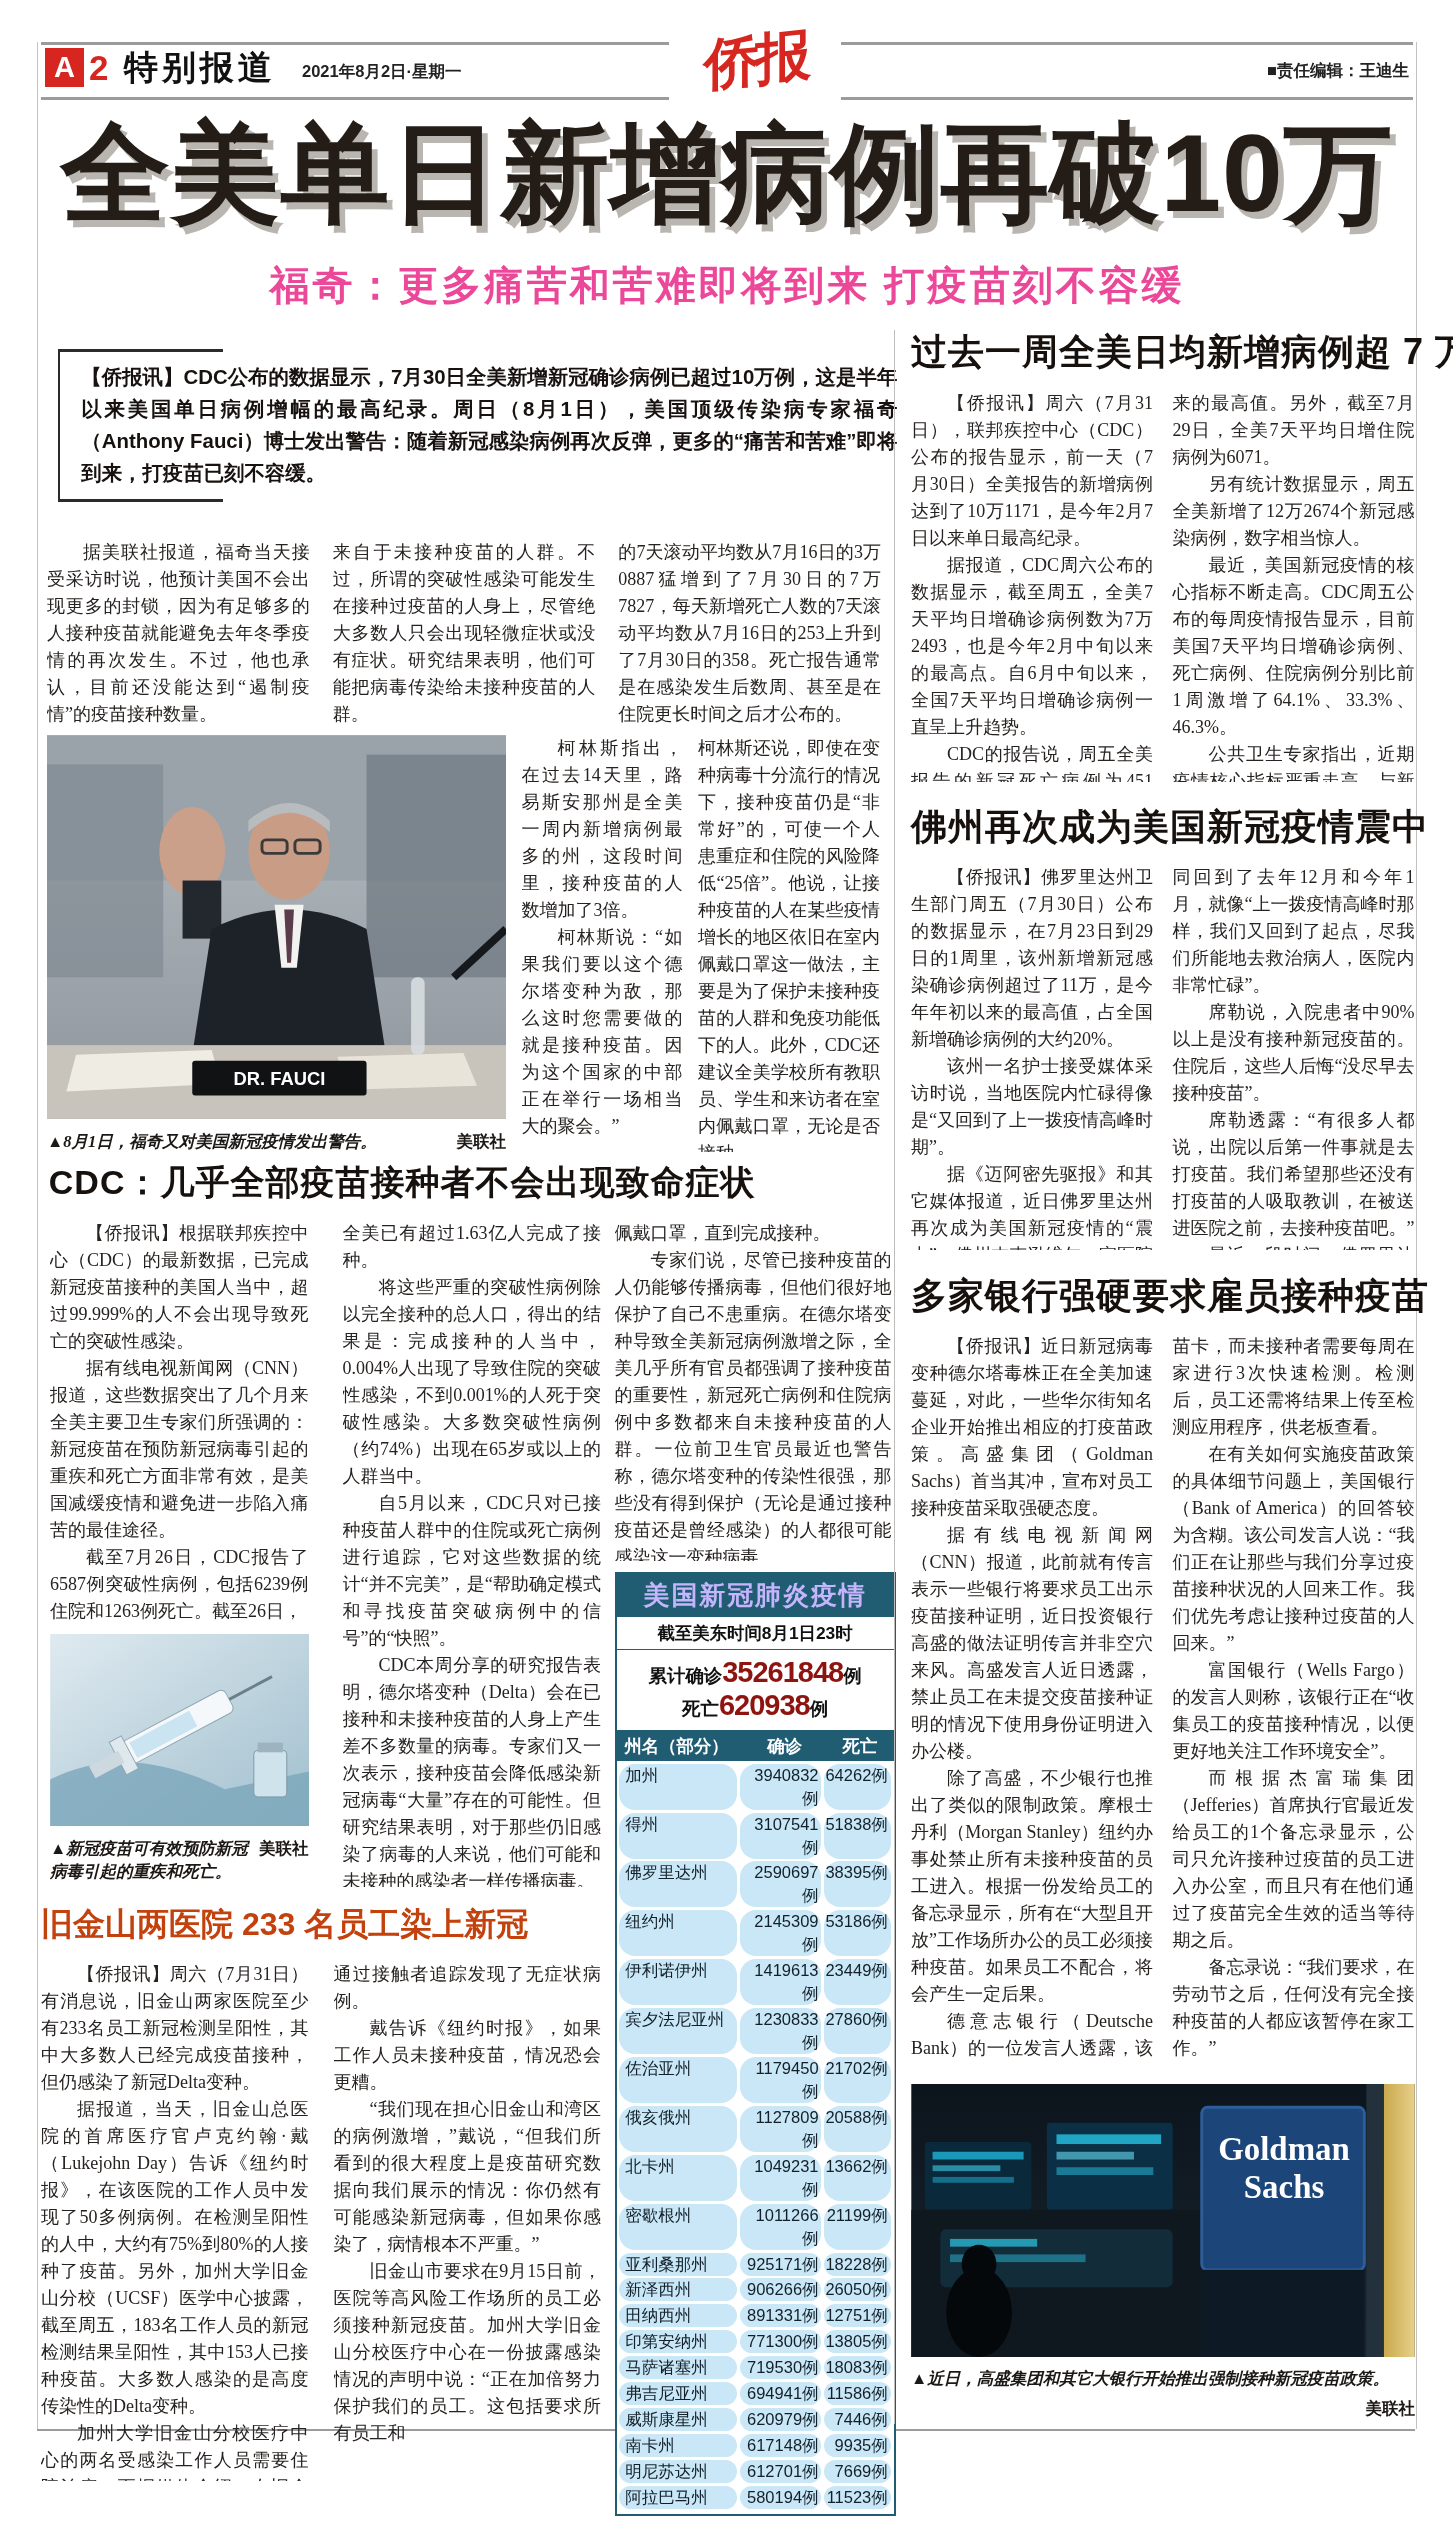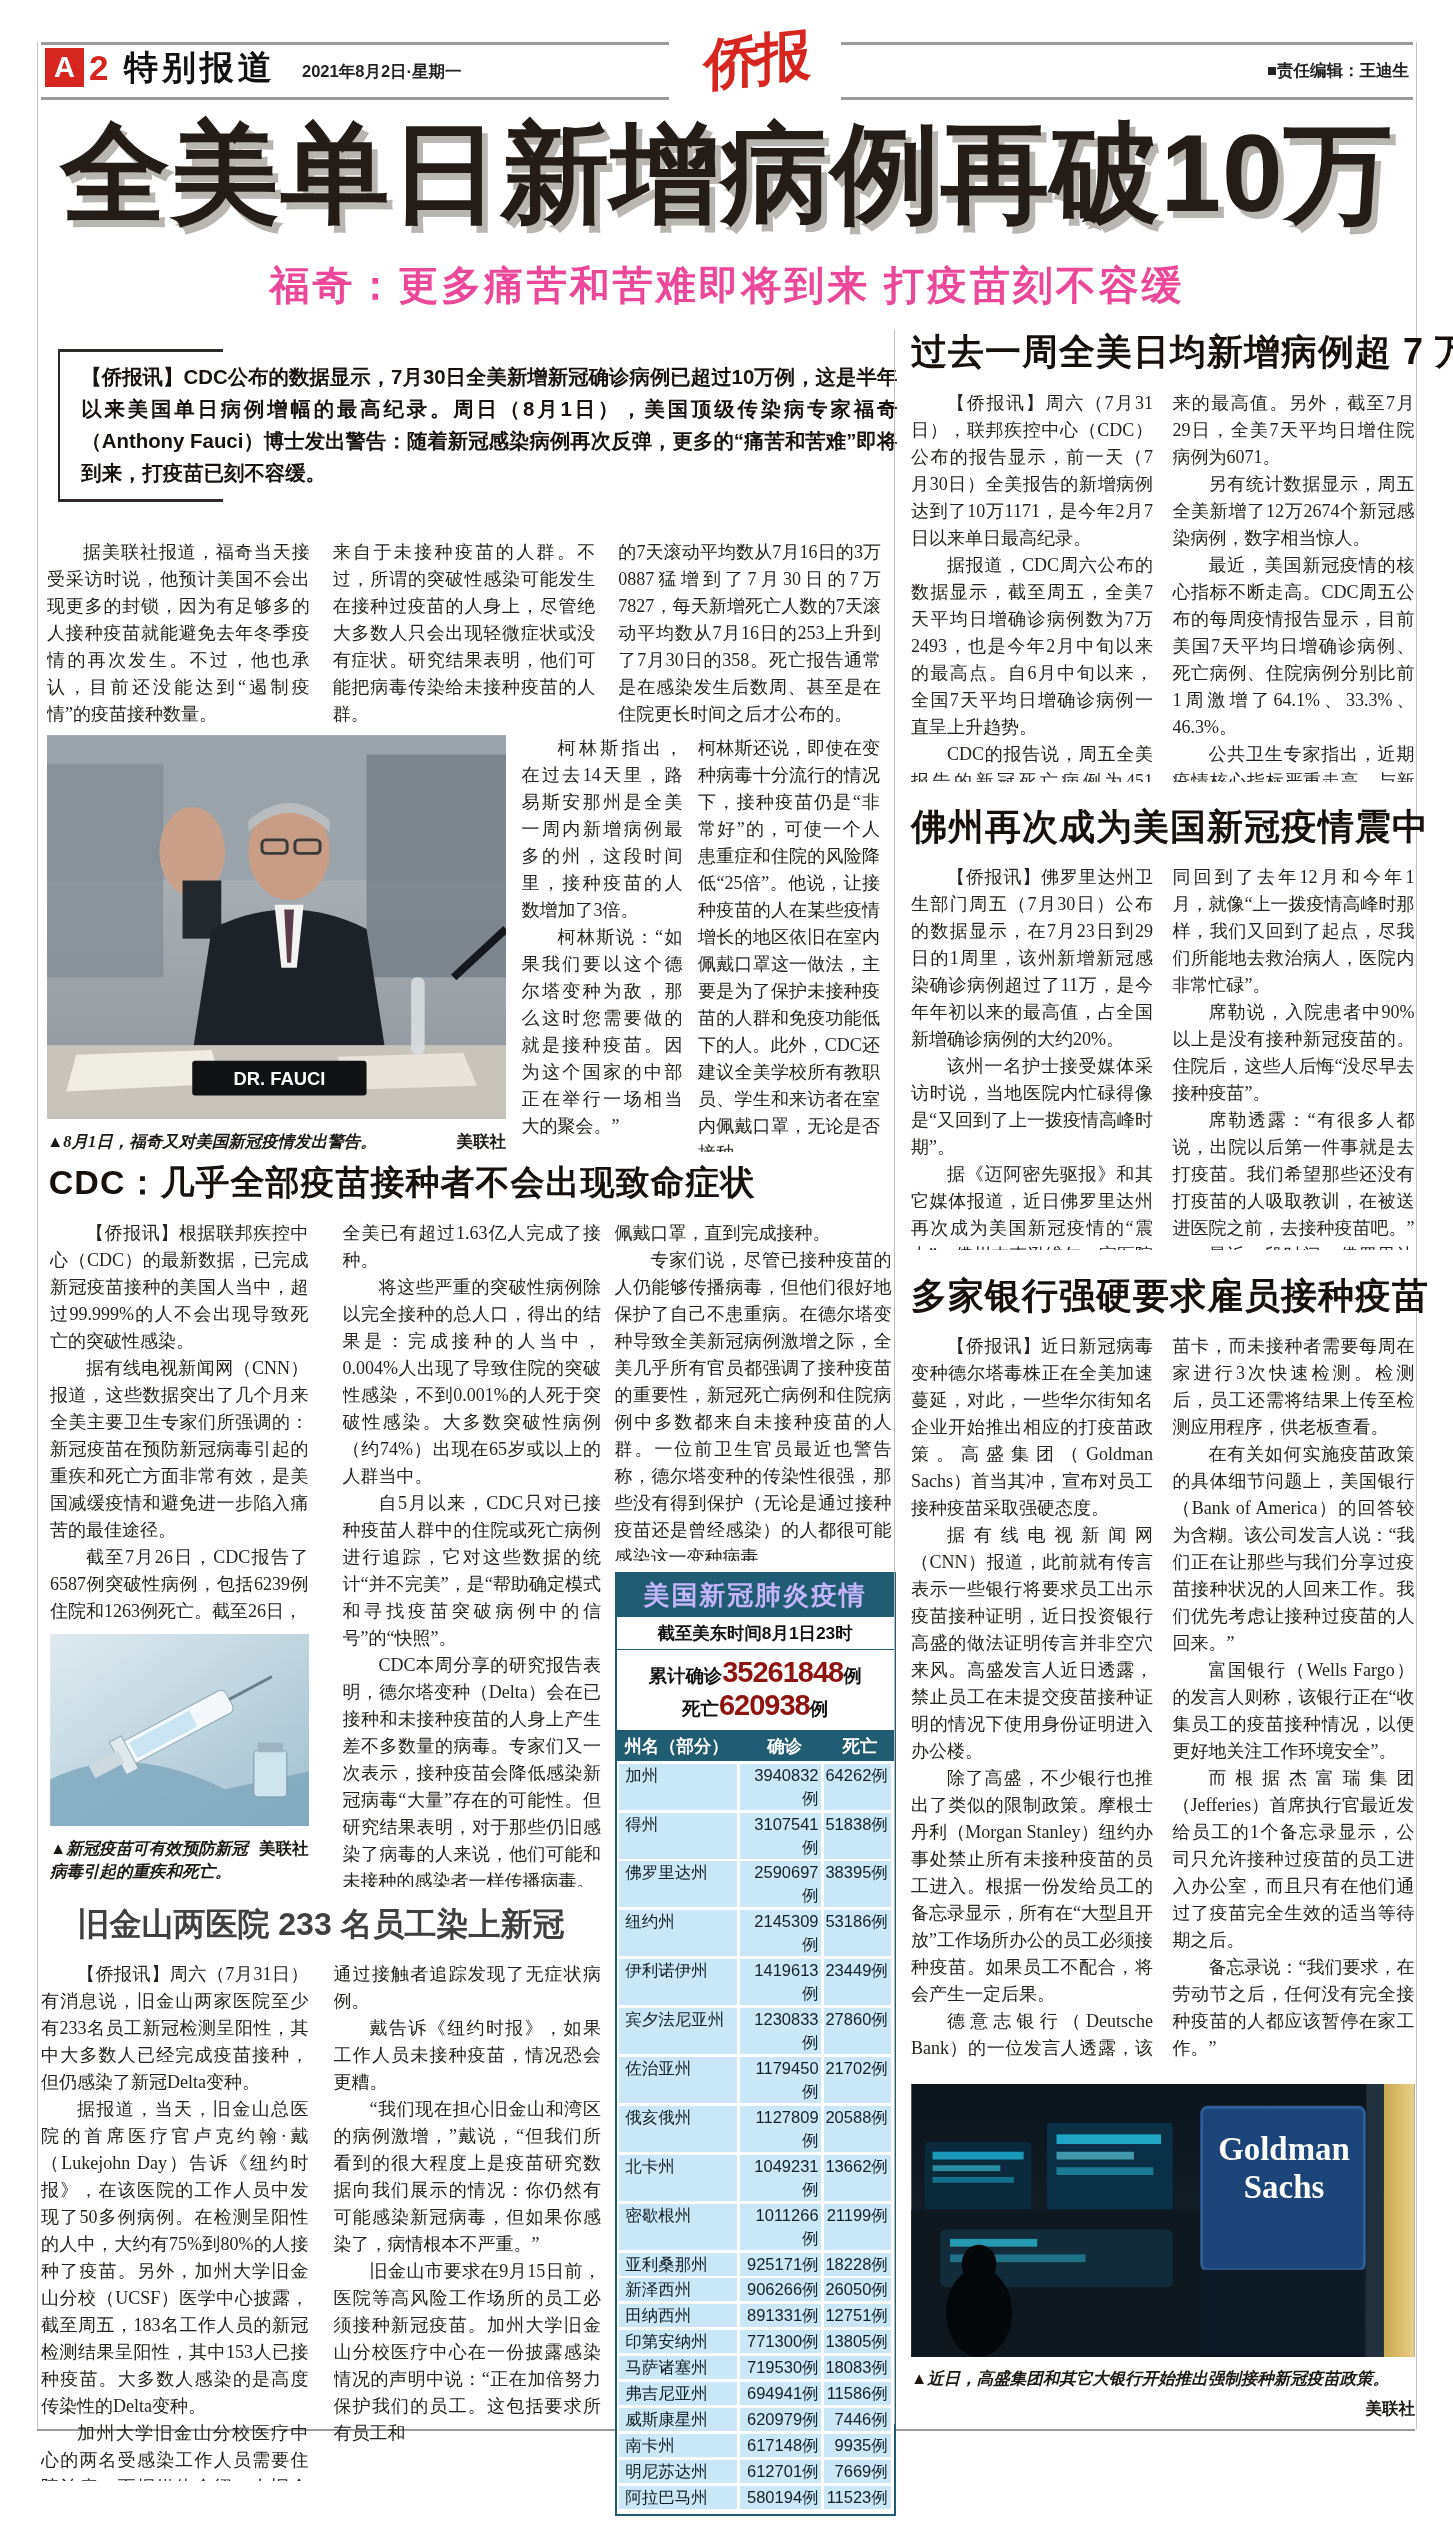--- a/index.html
+++ b/index.html
@@ -49,21 +49,21 @@
   .colB{width:182px;height:417px;}
 
   
   .cdc{position:absolute;left:41px;top:1159px;width:851px;}
   .cdc-headline{font:900 34px/47px "Liberation Sans","DejaVu Sans",sans-serif;color:#17110d;margin:0 0 13.6px 7.8px;letter-spacing:1px;}
   .cdc-body{display:flex;gap:13.6px;}
   .cdc-left{width:560px;}
   .cdc-cols{display:flex;gap:25px;height:667px;overflow:hidden;}
   .cdc-cols .col{width:268px;margin-left:9px;}
   .photo-vaccine{margin-top:9.7px;}
-  .sf-headline{font:900 32px/45px "Liberation Sans","DejaVu Sans",sans-serif;text-align:center;margin:15.5px 0 13.6px;color:#404040;}
+  .sf-headline{font:900 32px/45px "Liberation Sans","DejaVu Sans",sans-serif;text-align:left;margin:15.5px 0 13.6px;color:#c2410c;}
   .sf-cols{display:flex;gap:25px;height:520px;overflow:hidden;}
   .sf-cols .col{width:268px;}
   .cdc-right{width:277px;}
   .cdc-right .rtext{height:341px;overflow:hidden;margin-bottom:11.6px;}
 
   
   .ctable{width:277px;border:2.9px solid #215d72;background:#fff;
           font-family:"Liberation Sans","DejaVu Sans",sans-serif;}
   .ct-title{background:#215d72;color:#c4b5fd;text-align:center;font-weight:900;font-size:26px;line-height:43px;letter-spacing:1.9px;}
   .ct-asof{text-align:center;font-weight:700;font-size:17.4px;line-height:32px;color:#111;border-bottom:1.9px solid #215d72;}
@@ -71,21 +71,21 @@
   .ct-total-line{white-space:nowrap;}
   .ct-total-label{font-weight:700;font-size:18.4px;color:#111;}
   .ct-total-value{font-weight:900;font-size:29px;color:#8e1410;letter-spacing:-1px;}
   .ct-total-unit{font-weight:700;font-size:18.4px;color:#111;}
   .ct-head{display:flex;background:#215d72;color:#fff;font-weight:700;font-size:17.4px;line-height:30px;}
   .ct-head .hc0{width:44%;padding-left:7.8px;}
   .ct-head .hc1{width:31%;text-align:center;}
   .ct-head .hc2{width:25%;text-align:center;}
   .ct-body{padding:2.9px;background:#fff;}
   .trow{display:flex;gap:2.9px;margin-bottom:2.9px;}
-  .tcell{background:#c9e7f6;font-size:16.5px;line-height:23px;color:#13202a;}
+  .tcell{background:#c9e7f6;font-size:16.5px;line-height:23px;color:#13202a;border-radius:16px;}
   .tcell.c0{width:44%;padding-left:5.8px;}
   .tcell.c1{width:31%;text-align:right;padding-right:2.9px;}
   .tcell.c2{width:25%;text-align:right;padding-right:2.9px;}
 
   
   .vdivider{position:absolute;left:894px;top:330px;width:1px;height:2094px;background:#bdbdbd;}
   .rp{position:absolute;left:911px;top:328px;width:504px;}
   .rp h2{font:900 36px/48px "Liberation Sans","DejaVu Sans",sans-serif;text-align:center;
          margin:0 0 13.6px;color:#17110d;letter-spacing:1px;white-space:nowrap;}
   .rp .cols2{display:flex;gap:19.4px;overflow:hidden;}

